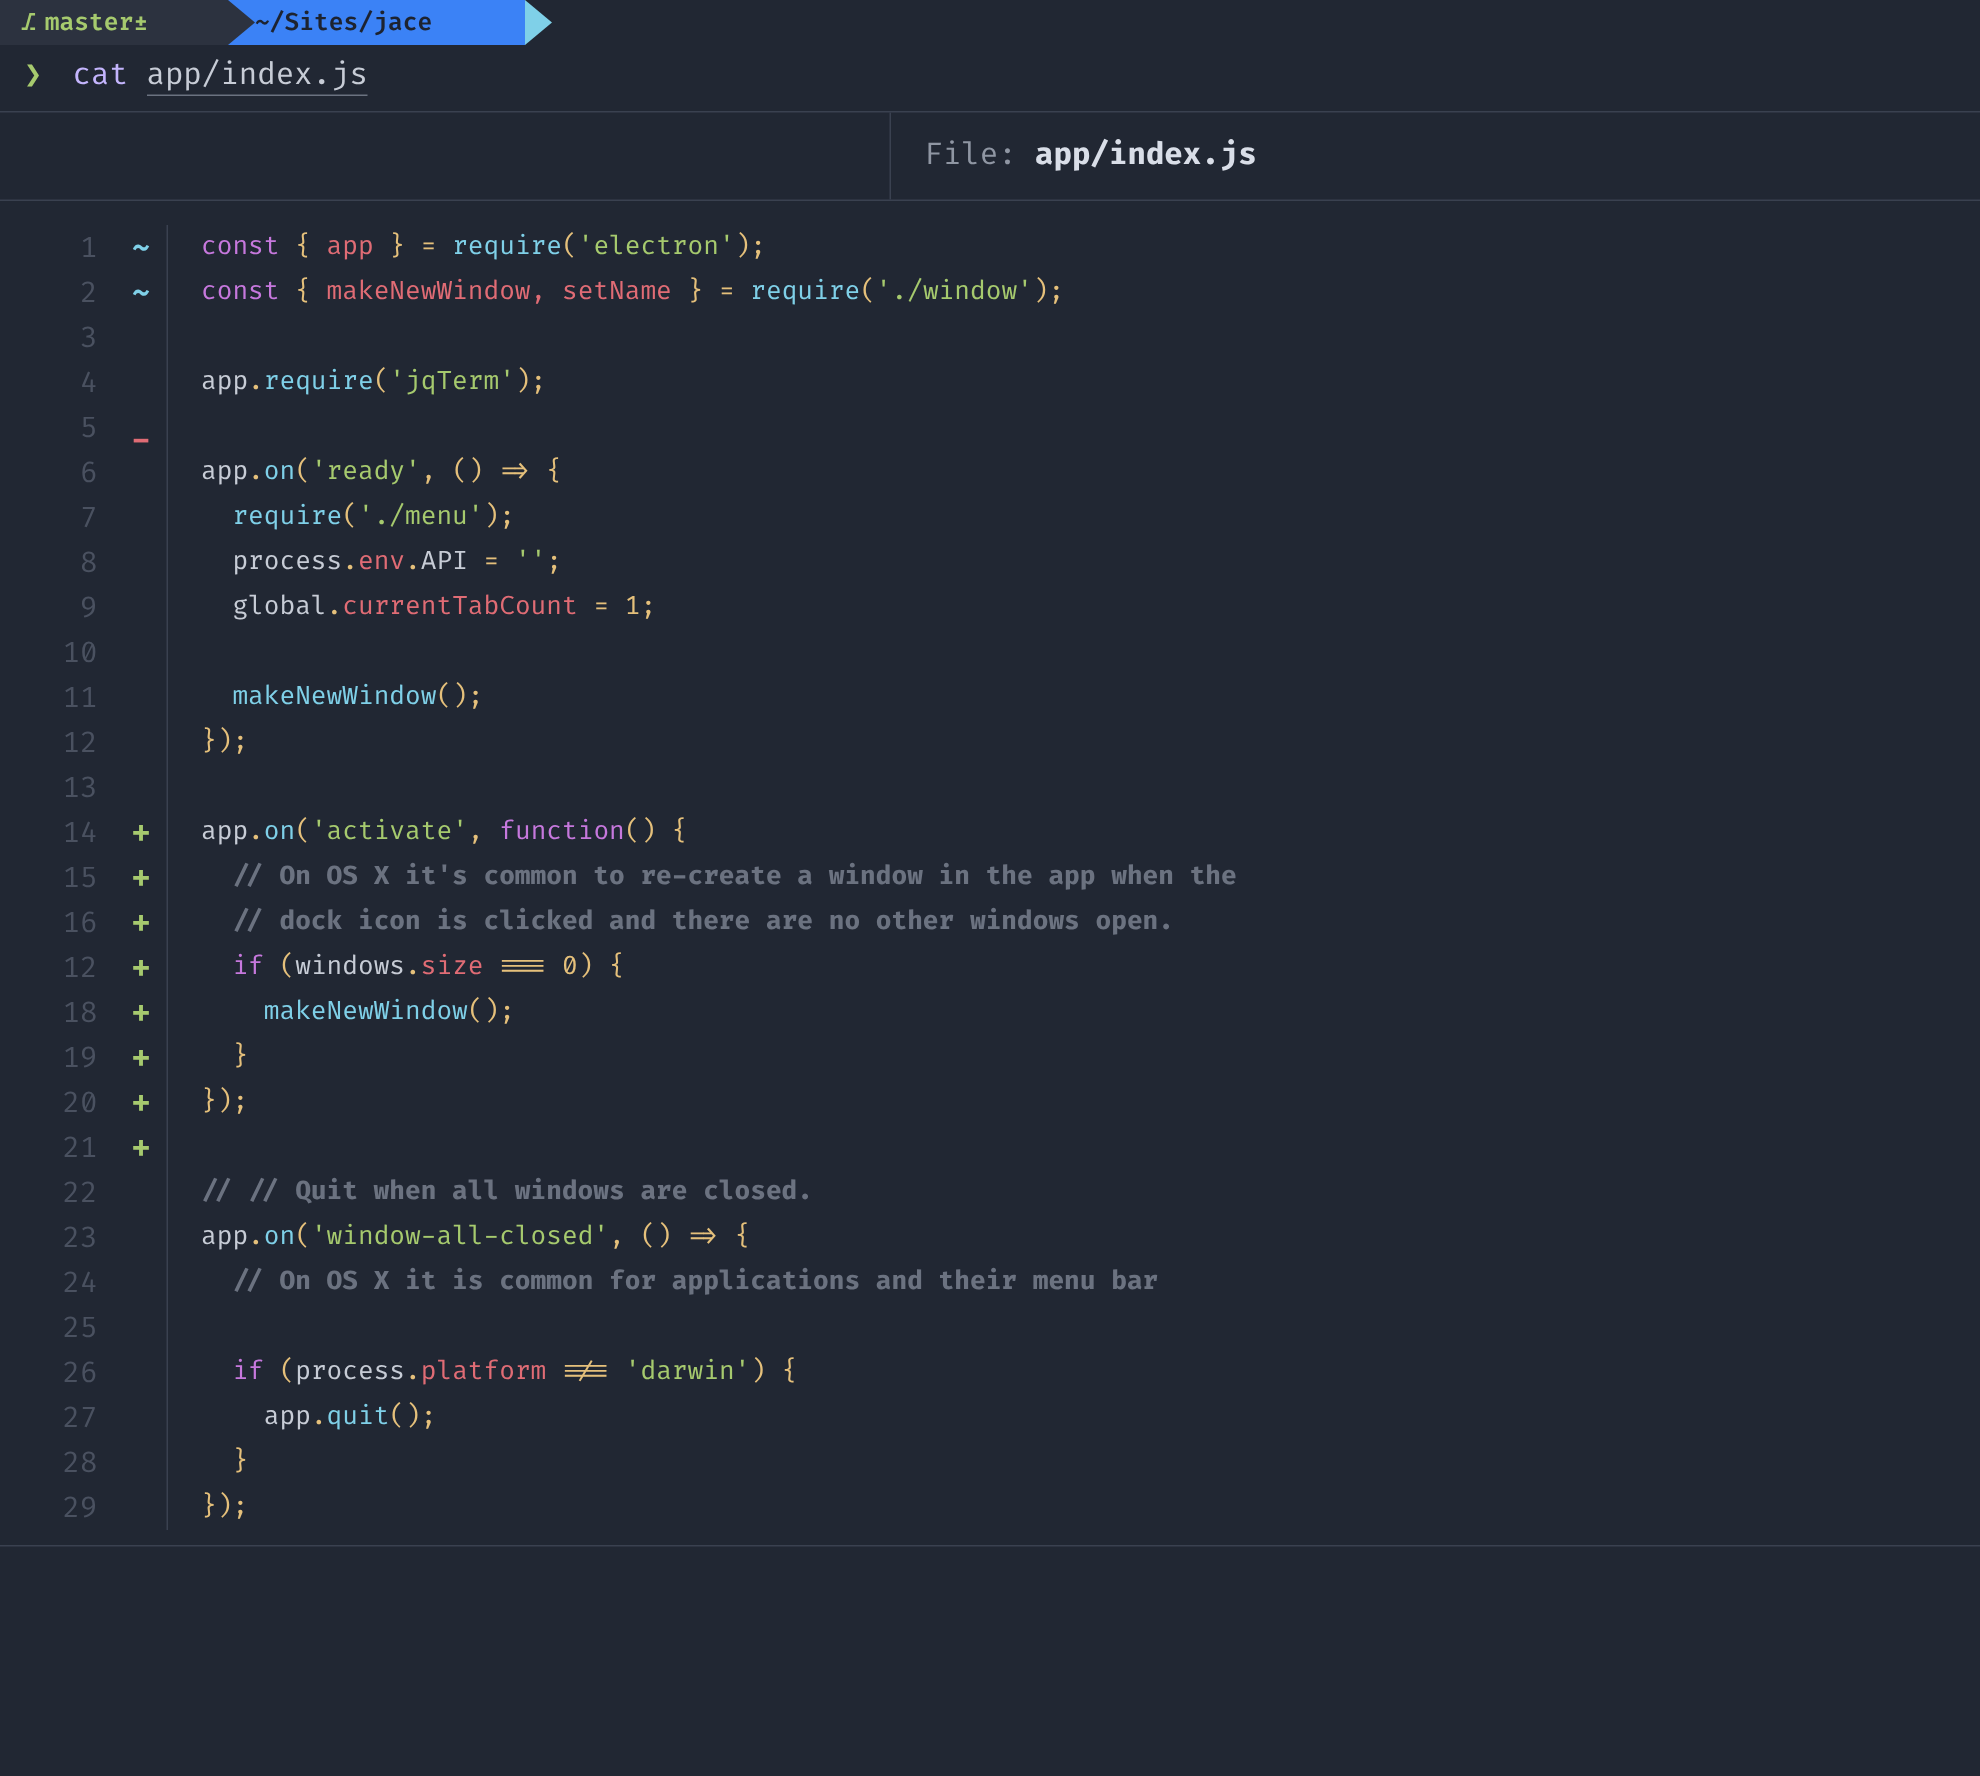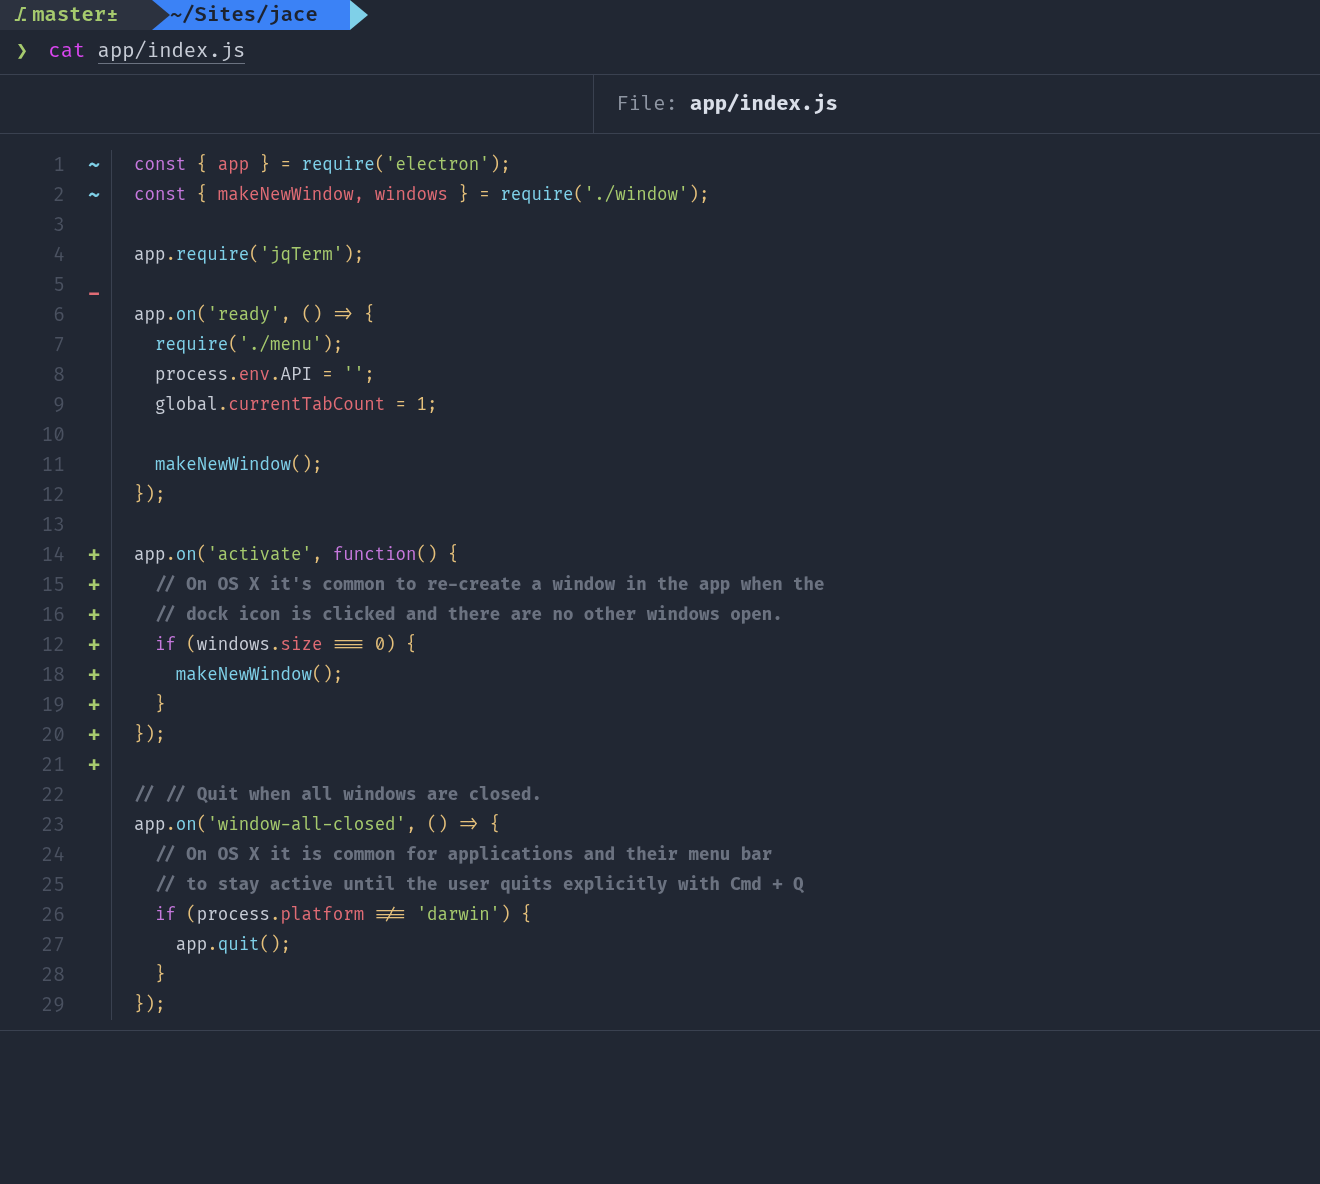--- a/index.html
+++ b/index.html
@@ -11,33 +11,33 @@
     width: 1320px;
     height: 1184px;
     overflow: hidden;
     color: #c7ccd6;
   }
 
   
   .prompt-bar { height: 32px; position: relative; background: #212733; }
   .seg-branch, .seg-path {
     position: absolute; top: 0; height: 30px; line-height: 30px;
-    font-weight: 600; font-size: 20px;
+    font-weight: 600; font-size: 16px;
     padding-left: 14px; padding-right: 6px;
   }
   .seg-branch { left: 0; background: #2c323f; color: #a6ca6e; z-index: 2; width: 152px; }
   .seg-branch .git-glyph { color: #a6ca6e; margin-right: 6px; }
   .seg-path   { left: 140px; background: #3b82f6; color: #1d2330; z-index: 1; width: 210px; padding-left: 30px; }
   .arrow { position: absolute; top: 0; width: 0; height: 0; border-top: 15px solid transparent; border-bottom: 15px solid transparent; }
   .arrow-branch { left: 152px; border-left: 18px solid #2c323f; z-index: 3; }
   .arrow-path   { left: 350px; border-left: 18px solid #7fd0e8; z-index: 2; }
 
   .cmd-line { padding: 4px 0 8px 16px; font-size: 20px; color: #c7ccd6; }
   .cmd-line .chevron { color: #a6ca6e; margin-right: 8px; }
-  .cmd-line .cmd { color: #d946ef; }
+  .cmd-line .cmd { color: #c4b5fd; }
   .cmd-line .arg { color: #c7ccd6; border-bottom: 1px solid #6b7280; }
 
   
   .file-header-row {
     display: flex; align-items: center;
     border-top: 1px solid #3a4150;
     border-bottom: 1px solid #3a4150;
     height: 60px;
     justify-content: center;
   }
@@ -109,21 +109,21 @@
         <span class="marker mod">~</span>
       </div>
     <div class="code"><span class="kw">const</span><span class="op"> { </span><span class="prop">app</span><span class="op"> } </span><span class="op">= </span><span class="func">require</span><span class="op">(</span><span class="str">'electron'</span><span class="op">);</span></div>
   </div>
 
   <div class="code-line">
     <div class="gutter">
         <span class="lineno">2</span>
         <span class="marker mod">~</span>
       </div>
-    <div class="code"><span class="kw">const</span><span class="op"> { </span><span class="prop">makeNewWindow, windows</span><span class="op"> } </span><span class="op">= </span><span class="func">require</span><span class="op">(</span><span class="str">'./window'</span><span class="op">);</span></div>
+    <div class="code"><span class="kw">const</span><span class="op"> { </span><span class="prop">makeNewWindow, setName</span><span class="op"> } </span><span class="op">= </span><span class="func">require</span><span class="op">(</span><span class="str">'./window'</span><span class="op">);</span></div>
   </div>
 
   <div class="code-line">
     <div class="gutter">
         <span class="lineno">3</span>
         <span class="marker"></span>
       </div>
     <div class="code"></div>
   </div>
 
@@ -293,21 +293,20 @@
         <span class="marker"></span>
       </div>
     <div class="code"><span>  </span><span class="cmnt">// On OS X it is common for applications and their menu bar</span></div>
   </div>
 
   <div class="code-line">
     <div class="gutter">
         <span class="lineno">25</span>
         <span class="marker"></span>
       </div>
-    <div class="code"><span>  </span><span class="cmnt">// to stay active until the user quits explicitly with Cmd + Q</span></div>
   </div>
 
   <div class="code-line">
     <div class="gutter">
         <span class="lineno">26</span>
         <span class="marker"></span>
       </div>
     <div class="code"><span>  </span><span class="kw">if </span><span class="op">(</span><span class="ident">process</span><span class="op">.</span><span class="prop">platform</span><span class="op"> !== </span><span class="str">'darwin'</span><span class="op">) {</span></div>
   </div>
 

